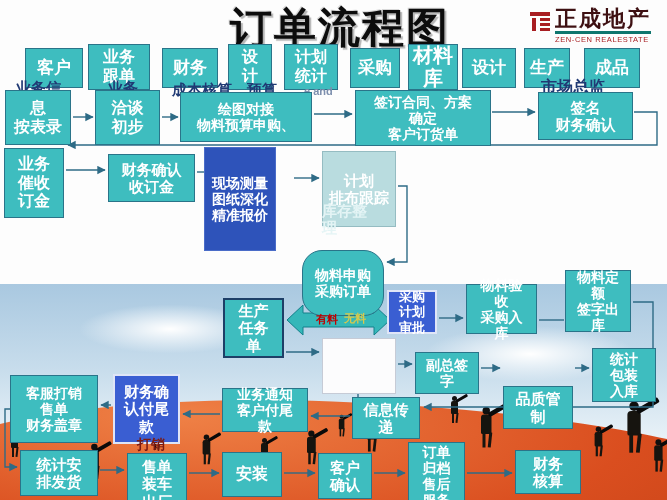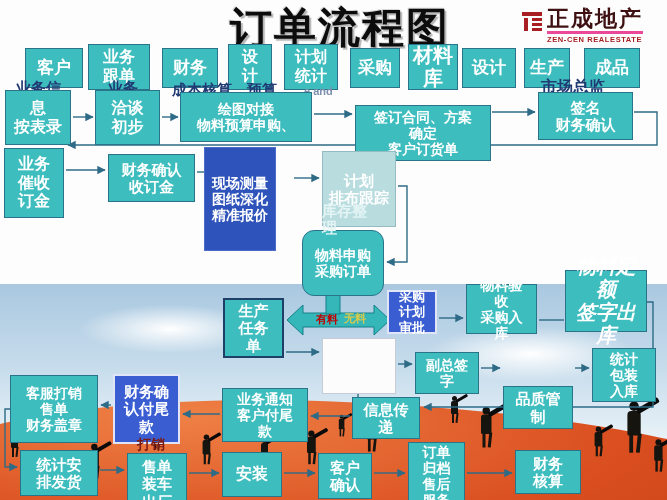--- a/index.html
+++ b/index.html
@@ -2,26 +2,26 @@
 <html><head>
 <meta charset="utf-8">
 <style>
   html,body{margin:0;padding:0;background:#e9e9e9;}
   #stage{position:relative;width:667px;height:500px;overflow:hidden;background:#fdfdfd;
          font-family:"Liberation Sans",sans-serif;}
   #page-title{position:absolute;left:200px;top:0px;width:280px;margin:0;text-align:center;
       font-size:42px;font-weight:900;color:#0c0c0c;letter-spacing:2px;z-index:1;
       text-shadow:2px 2px 1px #b5b5b5, -1px -1px 0 #d8d8d8;}
   
-  #logo{position:absolute;right:24px;top:8px;z-index:1;display:flex;align-items:flex-start;}
+  #logo{position:absolute;right:16px;top:8px;z-index:1;display:flex;align-items:flex-start;}
   #logo .mark{margin-right:5px;margin-top:3px;}
   #logo .txt{display:flex;flex-direction:column;}
   #logo .name{font-size:22px;font-weight:900;color:#3e1012;letter-spacing:2px;line-height:1;}
-  #logo .sub{font-size:7.5px;font-weight:700;color:#a81e22;letter-spacing:0.6px;
-      border-top:3px solid #ec4899;margin-top:1px;padding-top:1px;}
+  #logo .sub{font-size:7.5px;font-weight:400;color:#a81e22;letter-spacing:0.6px;
+      border-top:3px solid #0f766e;margin-top:1px;padding-top:1px;}
   
   .photo{position:absolute;left:0;top:284px;width:667px;height:216px;z-index:0;overflow:hidden;
       background:linear-gradient(180deg,#a9c8e0 0%,#c8ddec 40%,#e9f2f8 72%,#f6fafc 100%);}
   .cloud{position:absolute;background:radial-gradient(closest-side,#ffffff 0%,rgba(255,255,255,0)70%);}
   .hill{position:absolute;left:-90px;top:118px;width:870px;height:250px;
       border-radius:48% 52% 0 0 / 36% 30% 0 0;transform:rotate(2.2deg);
       background:radial-gradient(130% 120% at 30% 8%,#ef8146 0%,#da4e1f 40%,#b2380f 85%);}
   .person{position:absolute;width:14px;height:28px;z-index:1;}
   .person .head{position:absolute;left:4px;top:0;width:5px;height:5px;background:#10100f;border-radius:50%;}
   .person .torso{position:absolute;left:3px;top:5px;width:7px;height:13px;background:#16140f;border-radius:2px 2px 1px 1px;}
@@ -30,21 +30,21 @@
   .person .scope{position:absolute;left:8px;top:4px;width:13px;height:2.6px;background:#0a0a0a;
       transform:rotate(-30deg);transform-origin:left center;border-radius:1px;}
   
   .node{position:absolute;display:flex;align-items:center;justify-content:center;text-align:center;
       white-space:pre-line;color:#fff;font-weight:700;line-height:1.16;z-index:3;box-sizing:border-box;}
   .teal{background:#3ebdbf;border:1px solid #2a7489;}
   .light{background:#b9dcdf;border:1px solid #95bcc2;}
   .blue{background:#2e53ba;border:1px solid #4a6cc8;}
   .blueb{background:#3a5ed2;border:2px solid #dfe5f7;}
   .white{background:#fcfcfd;border:1px solid #c6cbd6;}
-  .rounded{border-radius:12px;}
+  .rounded{border-radius:20px;margin-top:20px;}
   .thick{border:2px solid #1e3f67;}
   .z1{z-index:1;}
   .overlay{position:absolute;white-space:pre-line;line-height:1.12;z-index:2;}
   #conn{position:absolute;left:0;top:0;width:667px;height:500px;z-index:2;pointer-events:none;}
   #blocks{position:absolute;left:0;top:0;width:667px;height:500px;z-index:2;pointer-events:none;}
 </style>
 </head>
 <body>
 
 <div id="stage">
@@ -224,21 +224,21 @@
 库</div>
       <div class="node teal z1" style="left: 462px; top: 48px; width: 54px; height: 40px; font-size: 17px;">设计</div>
       <div class="node teal z1" style="left: 524px; top: 48px; width: 46px; height: 40px; font-size: 17px;">生产</div>
       <div class="node teal z1" style="left: 584px; top: 48px; width: 56px; height: 40px; font-size: 17px;">成品</div>
       <div class="node teal" style="left: 5px; top: 90px; width: 66px; height: 55px; font-size: 16px;">息
 按表录</div>
       <div class="node teal" style="left: 95px; top: 90px; width: 65px; height: 55px; font-size: 16px;">洽谈
 初步</div>
       <div class="node teal" style="left: 180px; top: 92px; width: 132px; height: 50px; font-size: 14px;">绘图对接
 物料预算申购、</div>
-      <div class="node teal" style="left: 355px; top: 90px; width: 136px; height: 56px; font-size: 14px; margin-top: 15px;">签订合同、方案
+      <div class="node teal" style="left: 355px; top: 90px; width: 136px; height: 56px; font-size: 14px;">签订合同、方案
 确定
 客户订货单</div>
       <div class="node teal" style="left: 538px; top: 92px; width: 95px; height: 48px; font-size: 15px;">签名
 财务确认</div>
       <div class="node teal" style="left: 4px; top: 148px; width: 60px; height: 70px; font-size: 16px;">业务
 催收
 订金</div>
       <div class="node teal" style="left: 108px; top: 154px; width: 87px; height: 48px; font-size: 15px;">财务确认
 收订金</div>
       <div class="node blue" style="left: 204px; top: 147px; width: 72px; height: 104px; font-size: 14px;">现场测量
@@ -251,39 +251,39 @@
       <div class="node teal thick" style="left: 223px; top: 298px; width: 61px; height: 60px; font-size: 15px;">生产
 任务
 单</div>
       <div class="node blueb" style="left: 387px; top: 290px; width: 50px; height: 44px; font-size: 13px;">采购
 计划
 审批</div>
       <div class="node teal" style="left: 466px; top: 284px; width: 71px; height: 50px; font-size: 14px;">物料验
 收
 采购入
 库</div>
-      <div class="node teal" style="left: 565px; top: 270px; width: 82px; height: 62px; font-size: 20px; font-style: italic;">物料定
+      <div class="node teal" style="left: 565px; top: 270px; width: 66px; height: 62px; font-size: 14px;">物料定
 额
 签字出
 库</div>
       <div class="node white" style="left: 322px; top: 338px; width: 74px; height: 56px; font-size: 12px;"></div>
       <div class="node teal" style="left: 415px; top: 352px; width: 64px; height: 42px; font-size: 14px;">副总签
 字</div>
       <div class="node teal" style="left: 503px; top: 350px; width: 70px; height: 43px; font-size: 15px; margin-top: 36px;">品质管
 制</div>
       <div class="node teal" style="left: 592px; top: 348px; width: 64px; height: 54px; font-size: 14px;">统计
 包装
 入库</div>
       <div class="node teal" style="left: 10px; top: 375px; width: 88px; height: 68px; font-size: 14px;">客服打销
 售单
 财务盖章</div>
       <div class="node blueb" style="left: 113px; top: 374px; width: 67px; height: 70px; font-size: 15px;">财务确
 认付尾
 款</div>
-      <div class="node teal" style="left: 222px; top: 388px; width: 86px; height: 54px; font-size: 14px;">业务通知
+      <div class="node teal" style="left: 222px; top: 388px; width: 86px; height: 44px; font-size: 14px;">业务通知
 客户付尾
 款</div>
       <div class="node teal" style="left: 352px; top: 397px; width: 68px; height: 42px; font-size: 15px;">信息传
 递</div>
       <div class="node teal" style="left: 20px; top: 450px; width: 78px; height: 46px; font-size: 15px;">统计安
 排发货</div>
       <div class="node teal" style="left: 127px; top: 453px; width: 60px; height: 62px; font-size: 15px;">售单
 装车
 出厂</div>
       <div class="node teal" style="left: 222px; top: 452px; width: 60px; height: 45px; font-size: 16px;">安装</div>

